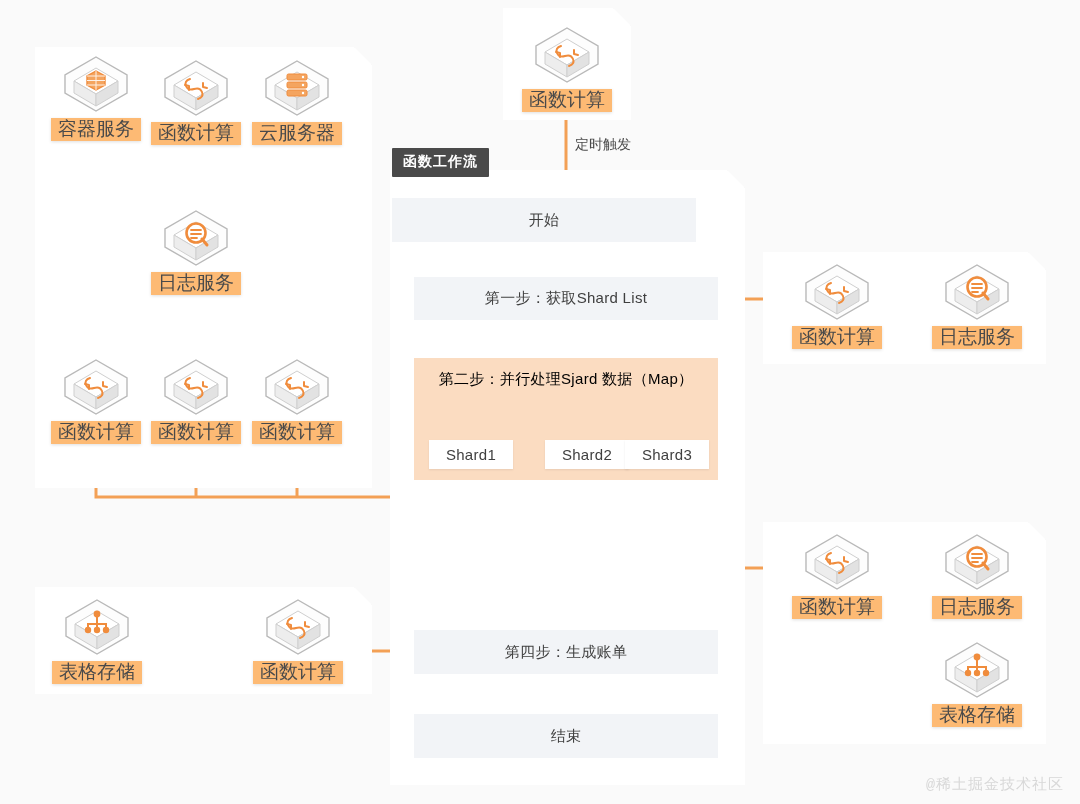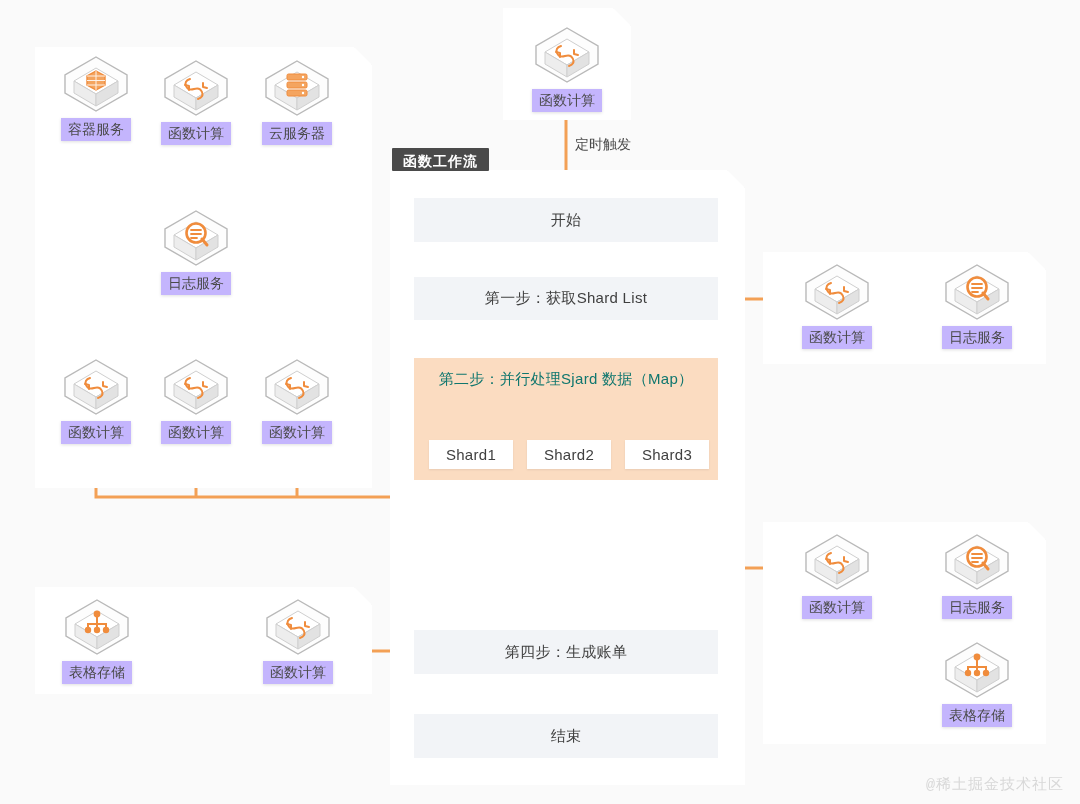--- a/index.html
+++ b/index.html
@@ -21,55 +21,55 @@
     clip-path:polygon(0 0, calc(100% - 18px) 0, 100% 18px, 100% 100%, 0 100%);
   }
 
   
   .node{position:absolute;width:92px;text-align:center;}
   .node .cube{width:72px;height:62px;margin:0 auto;position:relative;}
   .node .cap{
     display:inline-block;
     margin-top:2px;
     padding:3px 7px 4px;
-    background:#c4b5fd;
+    background:#fdba74;
     box-shadow:0 1px 3px rgba(0,0,0,.13);
-    font-size:14px;line-height:16px;color:#4a4a4a;white-space:nowrap;
+    font-size:19px;line-height:16px;color:#4a4a4a;white-space:nowrap;
   }
 
   
   .step{
     position:absolute;
     background:#f2f4f7;
     display:flex;align-items:center;justify-content:center;
     font-size:15px;color:#3f3f3f;letter-spacing:.3px;
   }
   .step.map{
     background:#fbdcc1;
     display:block;
   }
   .map-title{
     position:absolute;left:0;right:0;top:12px;
-    text-align:center;font-size:15px;color:#0f766e;
+    text-align:center;font-size:15px;color:#000000;
   }
   .shard{
     position:absolute;top:82px;
     height:29px;width:84px;
     background:#fff;
     display:flex;align-items:center;justify-content:center;
     font-size:15px;color:#3f3f3f;
     box-shadow:0 1px 2px rgba(0,0,0,.08);
   }
 
   
   .wf-tag{
     position:absolute;
     background:#4a4a4a;color:#fff;
     font-size:14px;font-weight:bold;
-    padding:5px 11px 0;
+    padding:5px 11px 6px;
     letter-spacing:1px;
     border-radius:1px;
   }
 
   
   .ftext{position:absolute;font-size:14px;color:#4a4a4a;white-space:nowrap;}
 
   .watermark{
     position:absolute;right:16px;bottom:10px;
     font-size:15px;color:#d8d8d8;letter-spacing:1px;
@@ -302,28 +302,28 @@
         <polygon points="58,27 58,39 36,52 36,40" fill="#e2e2e2" stroke="#cfcfcf" stroke-width="1"></polygon>
         <g stroke="#f08c3c" stroke-width="2" fill="none" stroke-linecap="round">
           <path d="M30,21 q-6,2 -4,7 q2,5 8,3 q6,-2 8,3 q2,5 -4,7"></path>
           <path d="M29,28 l-4,-1 M29,28 l0,4 M43,29 l4,1 M43,29 l0,-4"></path>
         </g>
       </svg>
     </div>
     <div class="cap">函数计算</div>
   </div>
 
-  <div class="step" style="left:414px;top:198px;width:304px;height:44px;">开始</div>
+  <div class="step" style="left:392px;top:198px;width:304px;height:44px;">开始</div>
 
   <div class="step" style="left:414px;top:277px;width:304px;height:43px;">第一步：获取Shard List</div>
 
   <div class="step map" style="left:414px;top:358px;width:304px;height:122px;">
     <div class="map-title">第二步：并行处理Sjard 数据（Map）</div>
     <div class="shard" style="left:15px;">Shard1</div>
-    <div class="shard" style="left:113px;">Shard2</div>
+    <div class="shard" style="left:131px;">Shard2</div>
     <div class="shard" style="left:211px;">Shard3</div>
   </div>
 
 
   <div class="step" style="left:414px;top:714px;width:304px;height:44px;">结束</div>
 
   <div class="step" style="left:414px;top:630px;width:304px;height:44px;">第四步：生成账单</div>
 
   <div class="node" style="left:791px;top:262px;">
     <div class="cube">

